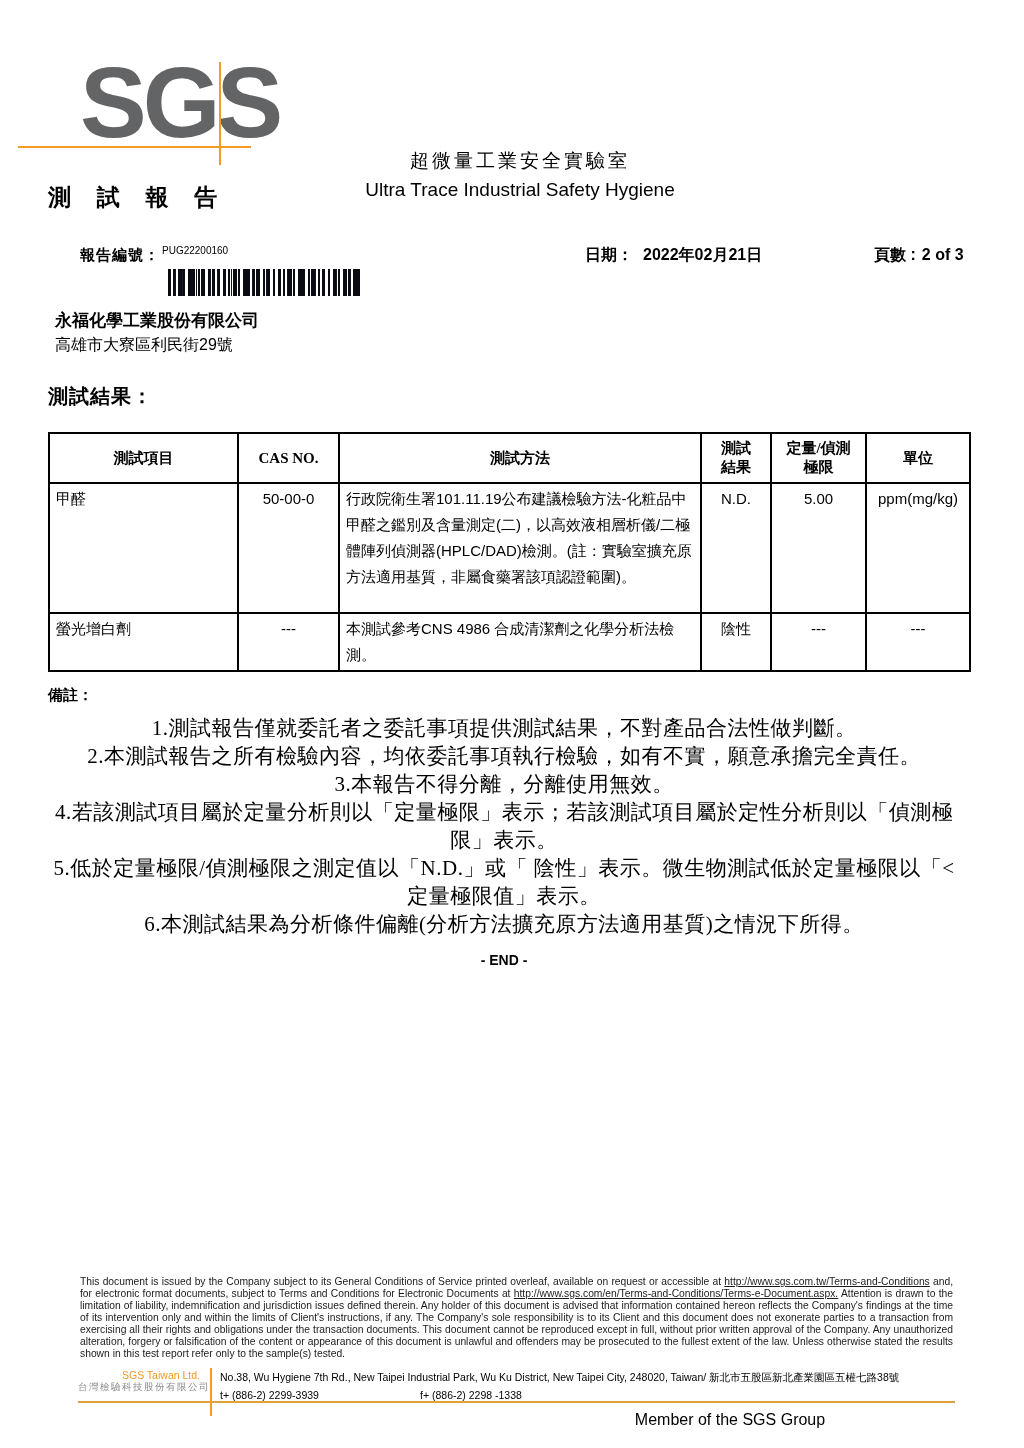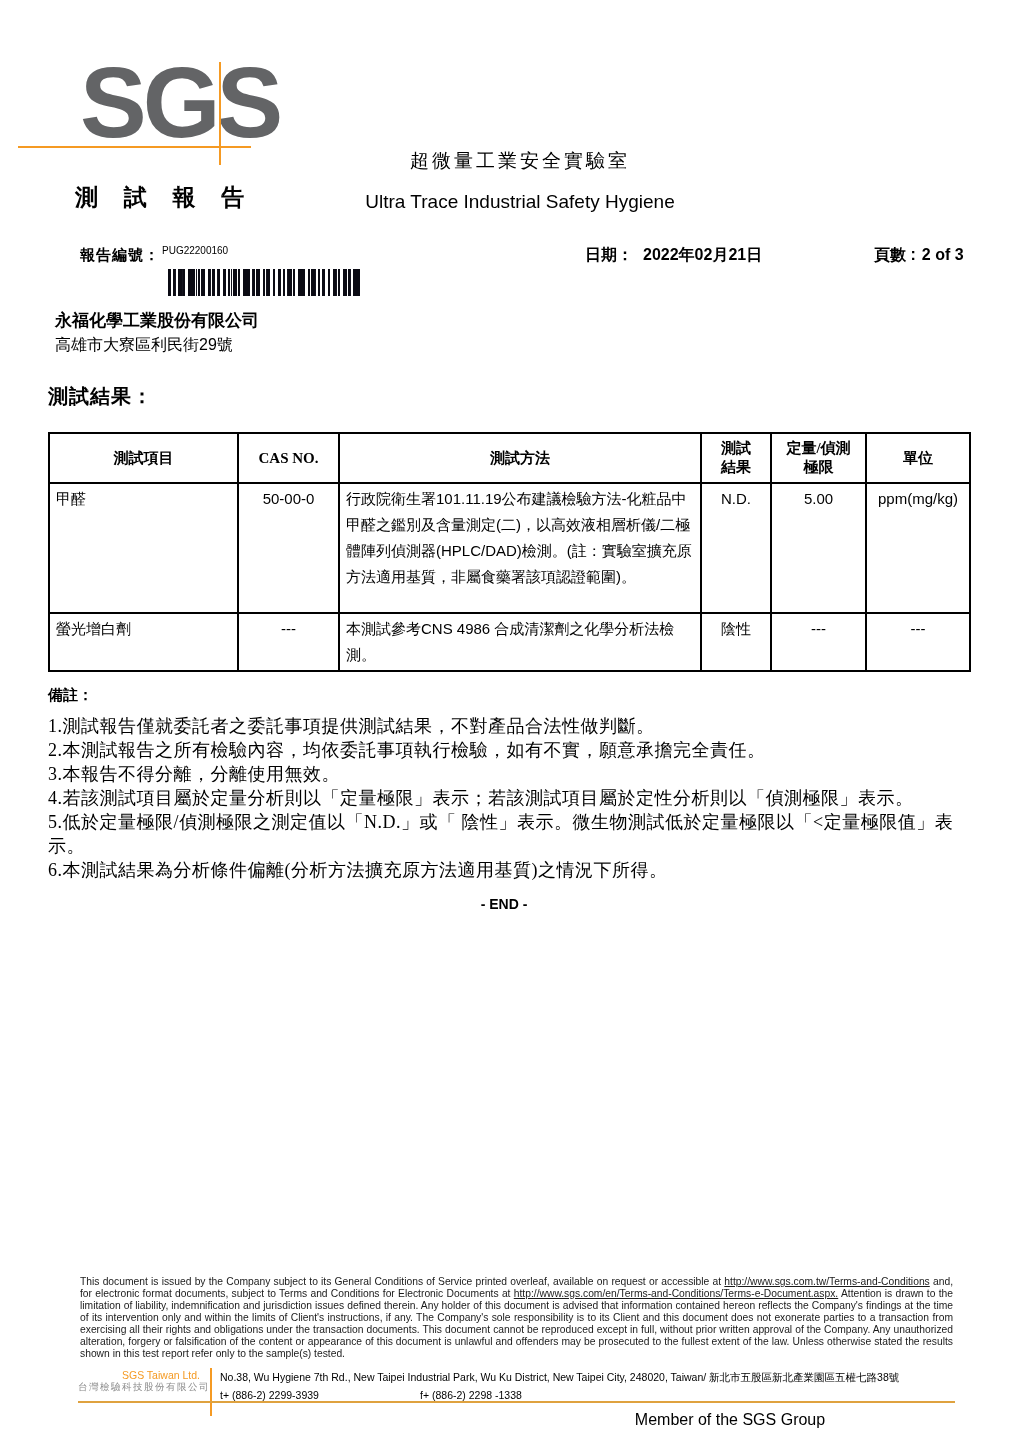--- a/index.html
+++ b/index.html
@@ -6,24 +6,24 @@
   * { margin:0; padding:0; box-sizing:border-box; }
   body { background:#e8e8e8; font-family:"Liberation Sans",sans-serif; }
   .page { position:relative; width:1024px; height:1448px; background:#fff; color:#000; overflow:hidden; margin:0 auto;padding-left:47px; }
 
   
   .sgs-logo { position:absolute; left:80px; top:52px; font-family:"Liberation Sans",sans-serif;
               font-weight:bold; font-size:100px; line-height:1; color:var(--gray); letter-spacing:-4px; }
   .logo-vline { position:absolute; left:219px; top:62px; width:2px; height:103px; background:var(--orange); }
   .logo-hline { position:absolute; left:18px; top:146px; width:233px; height:2px; background:var(--orange); }
   .report-title { position:absolute; left:48px; top:182px; font-family:"Liberation Serif",serif;
-                  font-weight:bold; font-size:23px; letter-spacing:10px;margin-left:27px; }
+                  font-weight:bold; font-size:23px; letter-spacing:10px; }
   .lab-titles { position:absolute; left:295px; top:148px; width:450px; text-align:center; }
   .lab-zh { font-family:"Liberation Serif",serif; font-size:19px; letter-spacing:3px; }
-  .lab-en { font-family:"Liberation Sans",sans-serif; font-size:19px; margin-top:17px; }
+  .lab-en { font-family:"Liberation Sans",sans-serif; font-size:19px; margin-top:5px; }
 
   
   .meta-report-label { position:absolute; left:48px; top:246px; font-family:"Liberation Serif",serif;
                        font-weight:bold; font-size:15px; letter-spacing:1px;margin-left:32px; }
   .meta-report-no { position:absolute; left:162px; top:245px; font-weight:normal; font-size:10px; }
   .barcode { position:absolute; left:168px; top:269px; width:193px; height:27px; background-color:#fff;
              background-image:
                repeating-linear-gradient(90deg,#0b0b14 0 2px,transparent 2px 5px),
                repeating-linear-gradient(90deg,#0b0b14 0 3px,transparent 3px 11px),
                repeating-linear-gradient(90deg,#14141f 0 1px,transparent 1px 7px); }
@@ -45,21 +45,21 @@
                       text-align:center; white-space:pre-line; padding:5px 2px; line-height:19px; vertical-align:middle; }
   .results-table td { font-size:15px; line-height:26px; padding:2px 6px; }
   .results-table td.center { text-align:center; }
   .results-table tr.row-tall td { height:130px; }
   .results-table tr.row-short td { height:55px; }
 
   
   .notes { position:absolute; left:48px; top:686px; width:912px; font-family:"Liberation Serif",serif; }
   .notes-label { font-size:15px; font-weight:bold; }
   .note-big { font-size:21px; margin-top:9px; letter-spacing:1px; }
-  .note { font-size:18px; letter-spacing:0.5px; }
+  .note { font-size:21px; letter-spacing:0.5px;text-align:center; }
   .end-marker { text-align:center; margin-top:14px; font-family:"Liberation Sans",sans-serif;
                 font-weight:bold; font-size:14px; }
 
   
   .disclaimer { position:absolute; left:80px; top:1276px; width:873px; font-size:10.3px;
                 line-height:12px; text-align:justify; color:#1a1a1a; }
   .disclaimer a { color:inherit; text-decoration:underline; cursor:pointer; }
   .f-company-en { position:absolute; left:100px; top:1369px; width:100px; text-align:right;
                   color:var(--orange); font-size:10.5px; }
   .f-company-zh { position:absolute; left:78px; top:1381px; font-size:9.5px; color:#8a8a8a; letter-spacing:1.5px;

